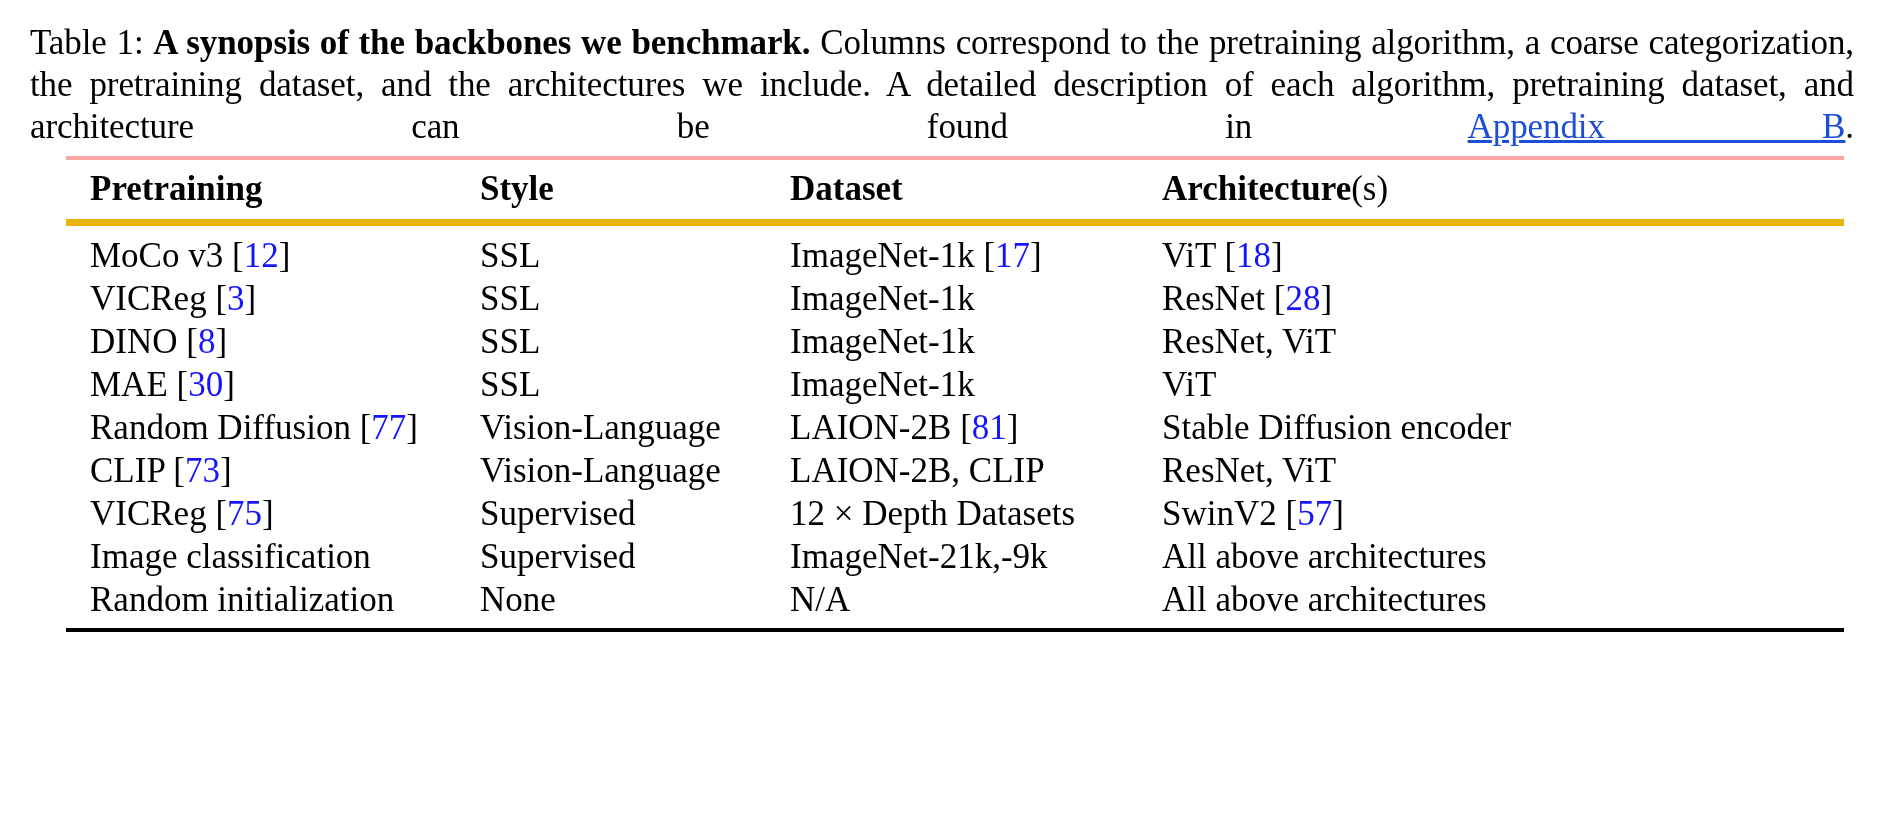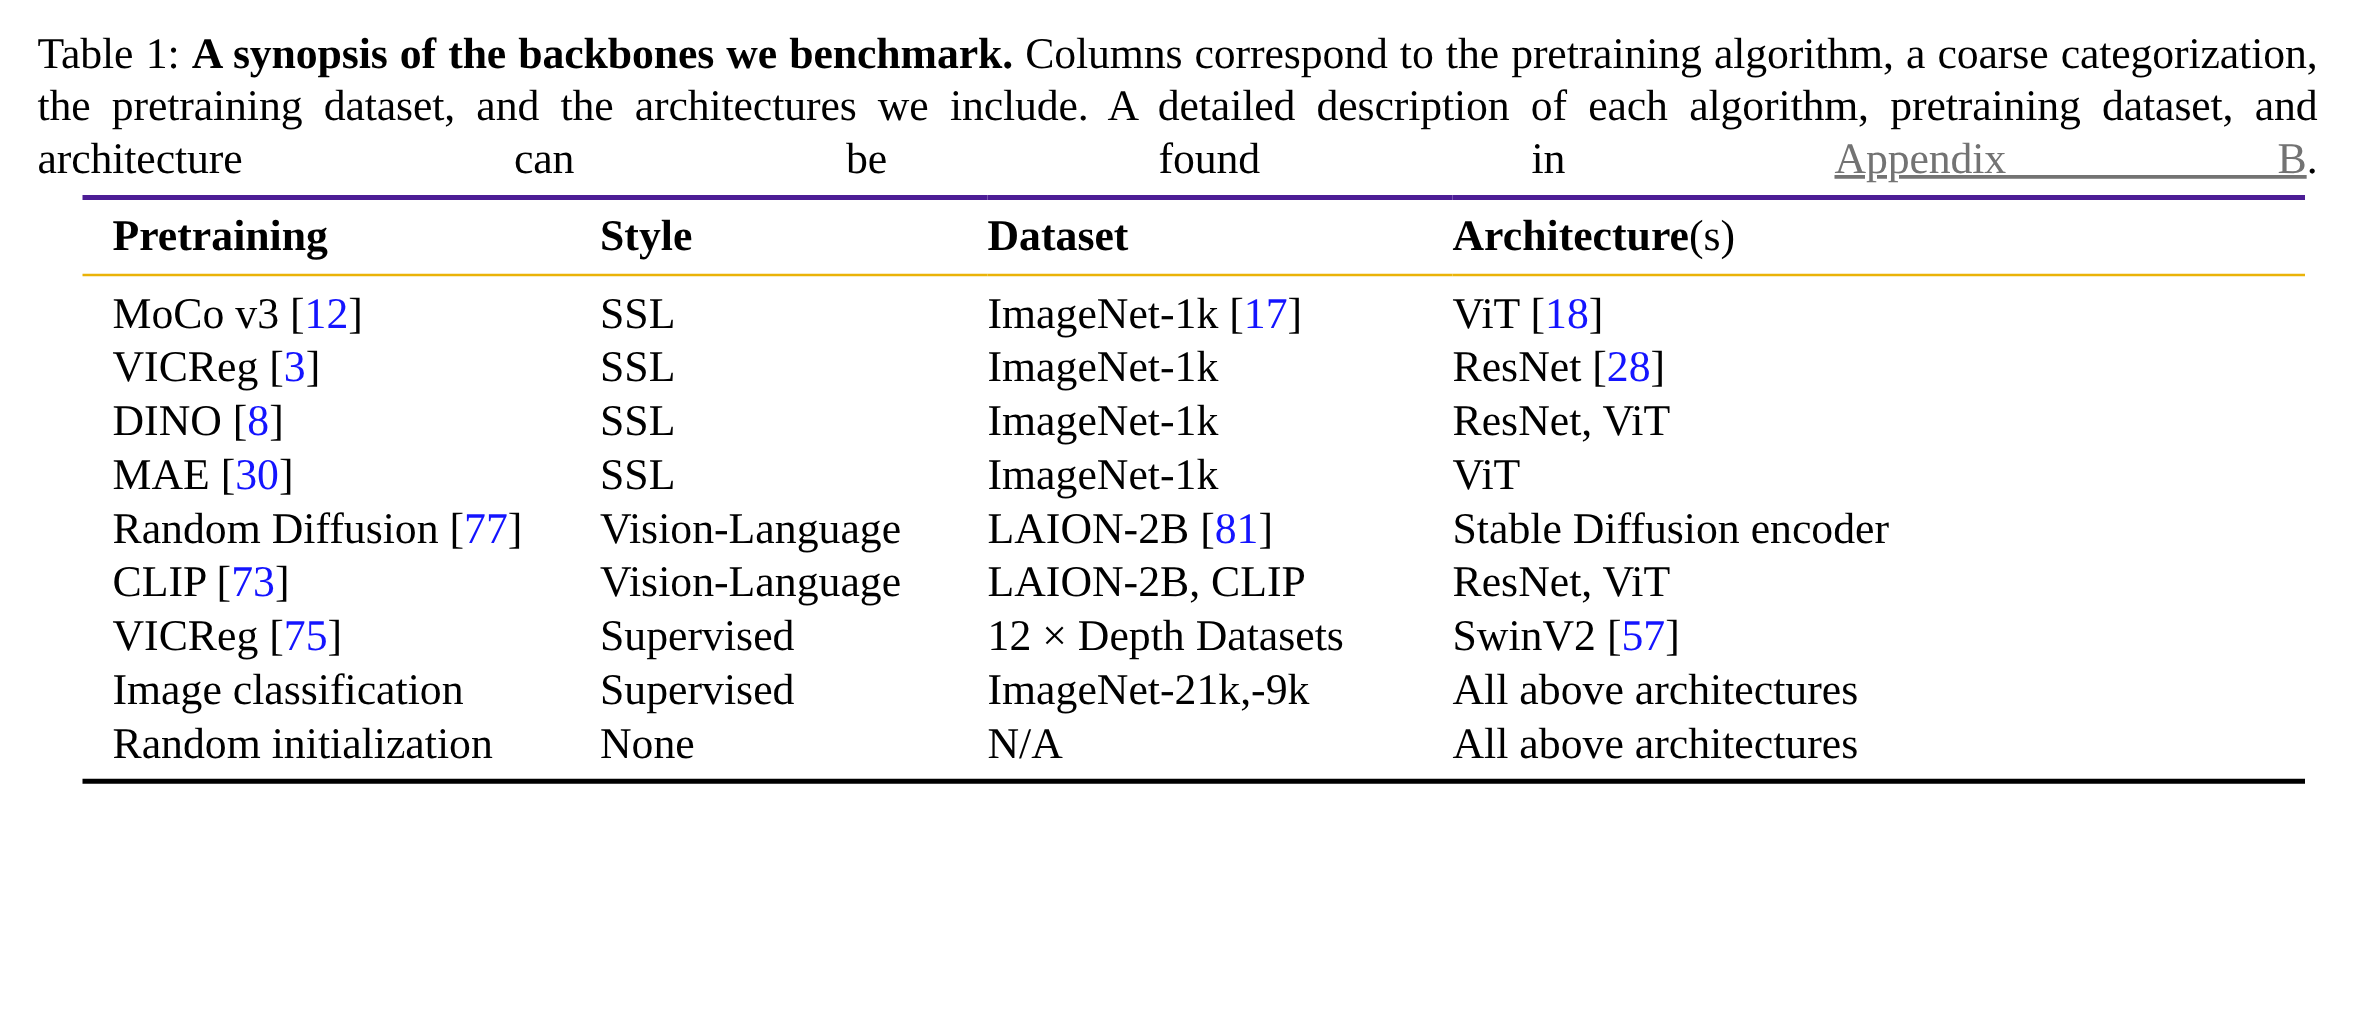--- a/index.html
+++ b/index.html
@@ -28,21 +28,21 @@
     font-size: 35px;
     line-height: 42px;
     text-align: justify;
     text-align-last: justify;
     letter-spacing: -0.1px;
     margin: 0 0 8px 0;
     padding: 0 2px 0 2px;
   }
   .caption .lead { font-weight: 400; }
   .caption .bold { font-weight: 700; }
-  .caption .link { color: #737373; }
+  .caption .link { color: #1d4ed8; }
 
   
   .tbl-wrap {
     position: relative;
     margin: 0 12px 0 38px;
   }
   table.synopsis {
     border-collapse: collapse;
     width: 100%;
     font-size: 35px;
@@ -67,22 +67,22 @@
     padding-bottom: 7px;
   }
 
   
   .col-pretraining { width: 390px; padding-left: 24px !important; }
   .col-style       { width: 310px; }
   .col-dataset     { width: 372px; }
   .col-arch        { width: auto; }
 
   
-  .rule-top    { border-top: 4px solid #4c1d95; }
-  .rule-mid    { border-top: 2px solid #eab308; }
+  .rule-top    { border-top: 4px solid #fca5a5; }
+  .rule-mid    { border-top: 7px solid #eab308; }
   .rule-bottom { border-top: 4px solid #000; }
 
   .cite { color: #1414ff; }
   .brk  { color: #000000; }
   .sub-s { font-weight: 400; }
 </style>
 </head>
 <body>
 
 <div class="page">

